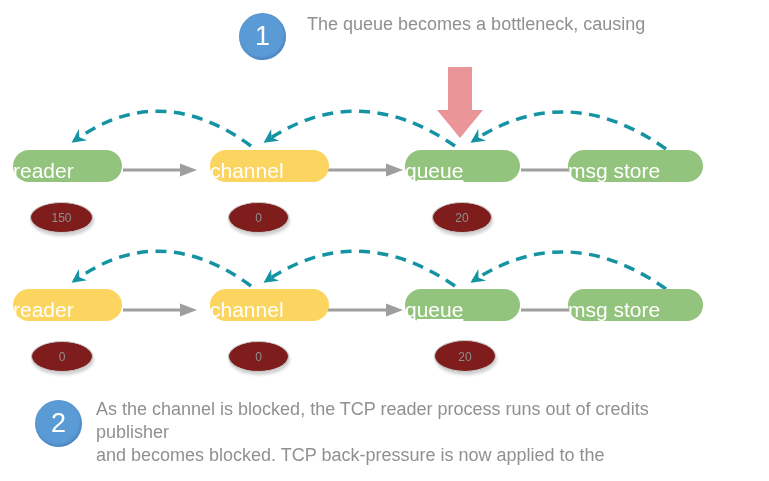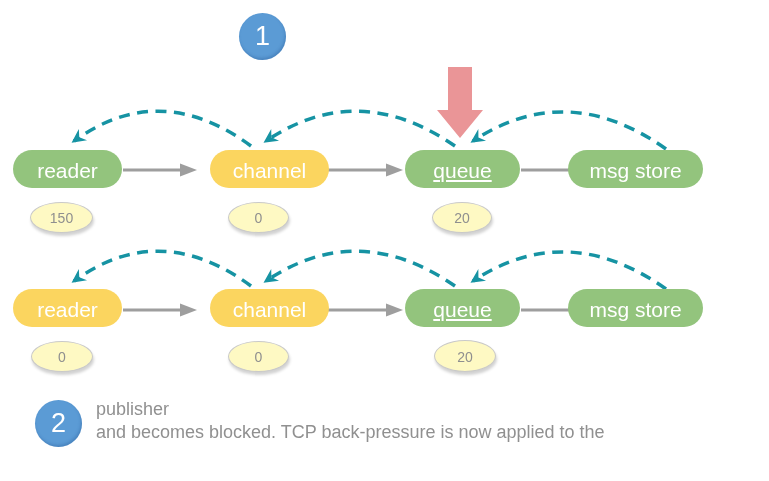--- a/index.html
+++ b/index.html
@@ -28,43 +28,42 @@
   .badge2 { left: 35px;  top: 400px; }
 
   .step-text { position: absolute; font-size: 18px; line-height: 23px; }
   .step-text div { white-space: nowrap; }
   .step1-text { left: 307px; top: 13px; }
   .step2-text { left: 96px;  top: 398px; }
 
   
   .node {
     position: absolute;
-    height: 38px;
+    height: 32px;
     border-radius: 21px;
     color: #ffffff;
     font-size: 21px;
     line-height: 42px;
-    text-align: center;
   }
   .r1 { top: 150px; }
   .r2 { top: 289px; }
   .n-reader  { left: 13px;  width: 109px; }
   .n-channel { left: 210px; width: 119px; }
   .n-queue   { left: 405px; width: 115px; text-decoration: underline; }
   .n-msg     { left: 568px; width: 135px; }
 
   
   .oval {
     position: absolute;
     height: 31px;
-    background: #fef9c3;
+    background: #7f1d1d;
     border: 1.5px solid #c9c9c9;
     border-radius: 50%;
     box-shadow: 1px 3px 3px rgba(0,0,0,0.18);
-    font-size: 14px;
+    font-size: 12px;
     line-height: 31px;
     text-align: center;
     color: #8f8f8f;
     box-sizing: border-box;
   }
   .o-r1c1 { left: 30px;  top: 202px; width: 63px; }
   .o-r1c2 { left: 228px; top: 202px; width: 61px; }
   .o-r1c3 { left: 432px; top: 202px; width: 60px; }
   .o-r2c1 { left: 31px;  top: 341px; width: 62px; }
   .o-r2c2 { left: 228px; top: 341px; width: 61px; }
@@ -105,20 +104,21 @@
       <polygon points="386,303.5 403,310 386,316.5" stroke="none" style="fill: rgb(158, 158, 158);"></polygon>
       <line x1="521" y1="310" x2="579" y2="310" style="stroke: rgb(158, 158, 158);"></line>
       <polygon points="579,303.5 596,310 579,316.5" stroke="none" style="fill: rgb(158, 158, 158);"></polygon>
     </g>
 
     <polygon points="448,67 472,67 472,110 483,110 460,138 437,110 448,110" style="fill: rgb(234, 149, 151);"></polygon>
   </svg>
 
   <div class="badge badge1" style="background-color: rgb(91, 155, 213);">1</div>
   <div class="step-text step1-text" style="color: rgb(144, 144, 144);">
+    <div>The queue becomes a bottleneck, causing</div>
   </div>
 
   <div class="node r1 n-reader" style="background-color: rgb(147, 196, 125);">reader</div>
   <div class="node r1 n-channel" style="background-color: rgb(251, 213, 95);">channel</div>
   <div class="node r1 n-queue" style="background-color: rgb(147, 196, 125);">queue</div>
   <div class="node r1 n-msg" style="background-color: rgb(147, 196, 125);">msg store</div>
 
   <div class="oval o-r1c1">150</div>
   <div class="oval o-r1c2">0</div>
   <div class="oval o-r1c3">20</div>
@@ -127,17 +127,18 @@
   <div class="node r2 n-channel" style="background-color: rgb(251, 213, 95);">channel</div>
   <div class="node r2 n-queue" style="background-color: rgb(147, 196, 125);">queue</div>
   <div class="node r2 n-msg" style="background-color: rgb(147, 196, 125);">msg store</div>
 
   <div class="oval o-r2c1">0</div>
   <div class="oval o-r2c2">0</div>
   <div class="oval o-r2c3">20</div>
 
   <div class="badge badge2" style="background-color: rgb(91, 155, 213);">2</div>
   <div class="step-text step2-text" style="color: rgb(144, 144, 144);">
+    <div>As the channel is blocked, the TCP reader process runs out of credits</div>
     <div>publisher</div>
     <div>and becomes blocked. TCP back-pressure is now applied to the</div>
   </div>
 
 </div>
 
 </body></html>

